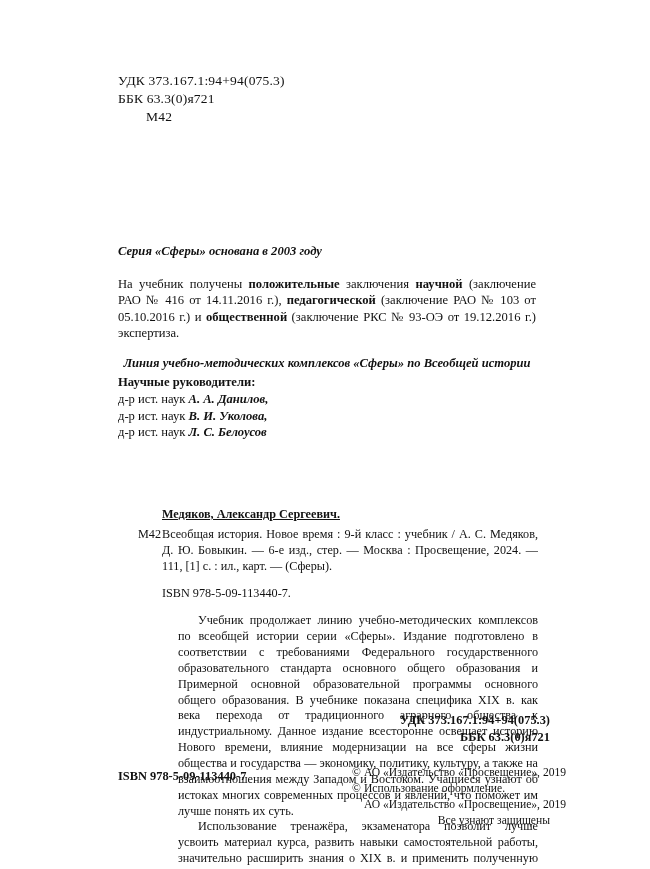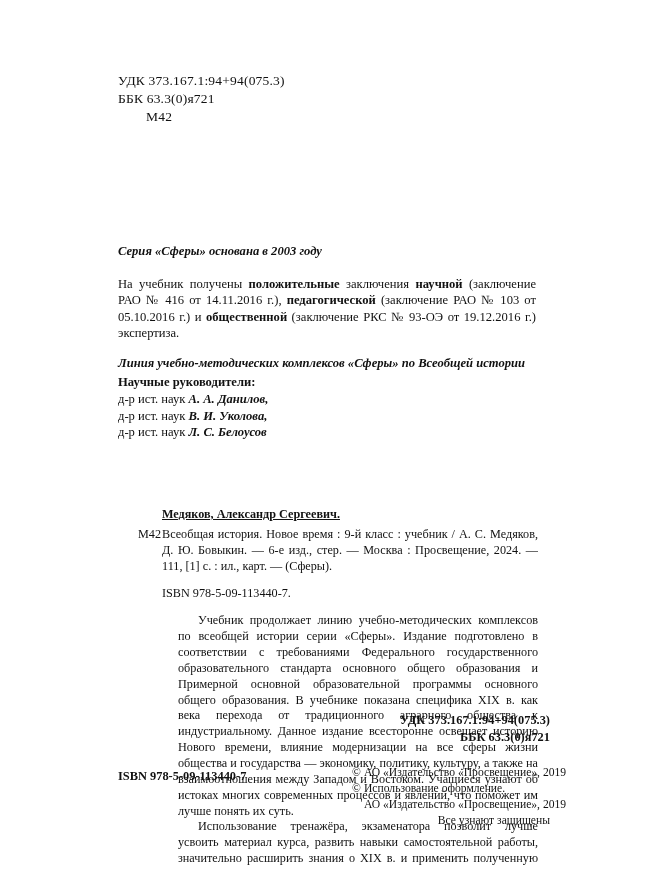--- a/index.html
+++ b/index.html
@@ -55,21 +55,21 @@
   .para {
     margin-bottom: 13px;
     text-indent: 0;
   }
   .para b { font-weight: bold; }
 
   .line-umk {
     font-weight: bold;
     font-style: italic;
     margin-bottom: 2px;
-    text-align: left;
+    text-align: center;
   }
   .heads-title {
     font-weight: bold;
     text-align: left;
     margin-bottom: 1px;
   }
   .head-row {
     text-align: left;
     line-height: 1.3;
   }

